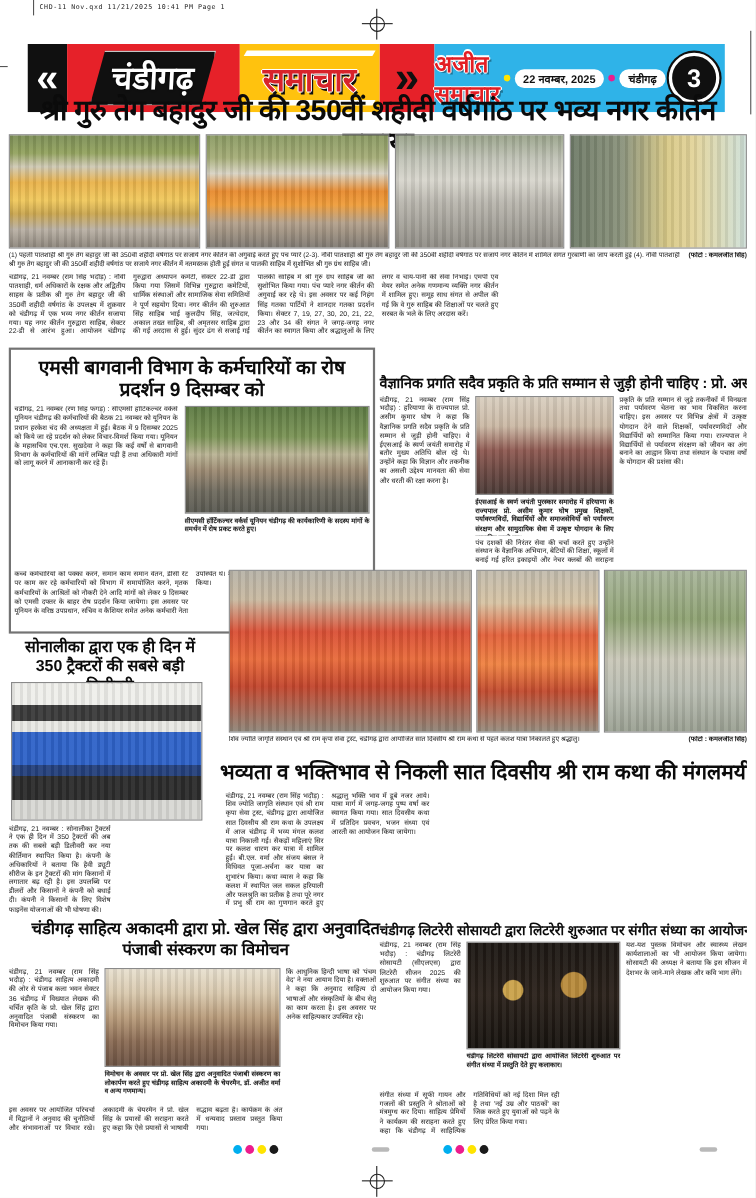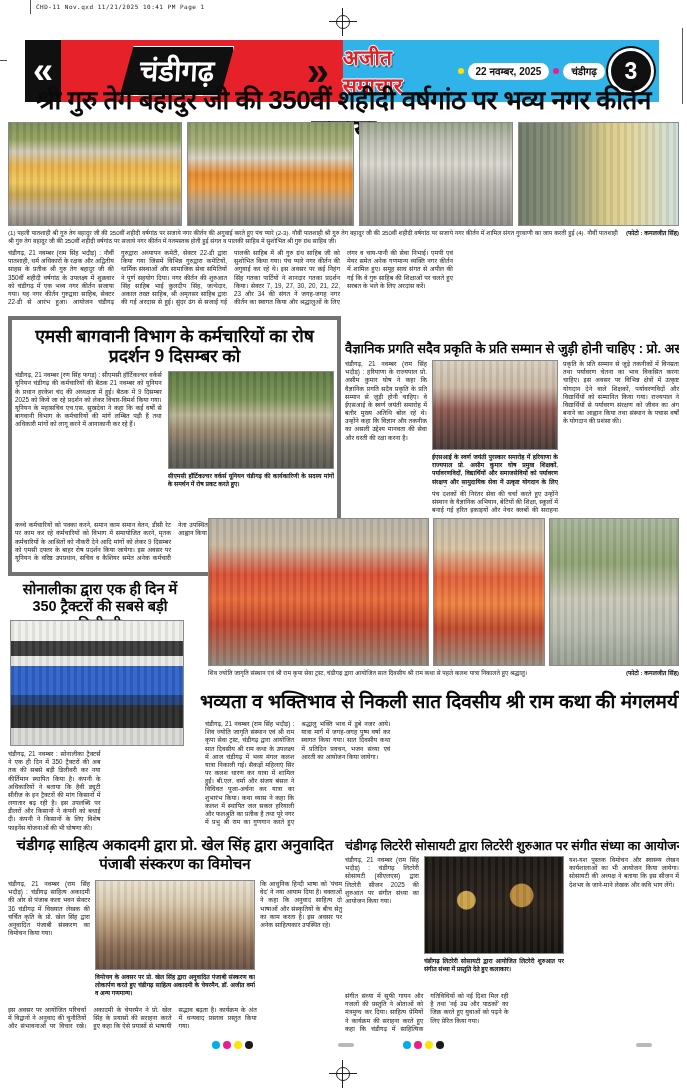--- a/index.html
+++ b/index.html
@@ -69,21 +69,21 @@
   .ph-award{background:linear-gradient(180deg,#d9cfc0 0,#cbb9a5 30%,#8f5a52 55%,#6e4a44 75%,#4a3a36 100%);}
   .ph-tractor{background:linear-gradient(180deg,#efefeb 0 16%,#3a3a3a 16% 28%,#e8e8e4 28% 36%,#2e62c8 36% 60%,#24407c 60% 68%,#2b2b2b 68% 86%,#d8d8d4 86% 100%);}
   .ph-kalash1{background:linear-gradient(180deg,#b7b3a8 0,#c9b9a0 18%,#d94f35 38%,#e86a3a 55%,#c2452c 72%,#8f8679 100%);}
   .ph-kalash2{background:linear-gradient(180deg,#c2bcae 0,#d7c3a3 20%,#e2603a 40%,#ef8241 58%,#c14a2e 75%,#968c7e 100%);}
   .ph-kalash3{background:linear-gradient(180deg,#a9b59b 0,#8fa373 30%,#c9c7b8 55%,#b9bdb2 75%,#9aa092 100%);}
   .ph-book{background:linear-gradient(180deg,#e8e0cf 0,#d9c9ae 25%,#b89b7a 50%,#8a6b54 75%,#6b5243 100%);}
   .ph-music{background:radial-gradient(circle at 30% 45%,#caa24a 0 8%,transparent 9%),
             radial-gradient(circle at 70% 40%,#b88b3c 0 10%,transparent 11%),
             linear-gradient(180deg,#1c1713 0,#2a211a 50%,#16120e 100%);}
 
-  .redbox{border:4px solid #737373;padding:5px 3px 4px;box-sizing:border-box;}
+  .redbox{border:2px solid #737373;padding:5px 3px 4px;box-sizing:border-box;}
   .flexrow{display:flex;gap:6px;}
 </style>
 </head>
 <body>
 
 <div class="page">
 
   <div class="abs slug">CHD-11 Nov.qxd  11/21/2025  10:41 PM  Page 1</div>
   <div class="abs vmark" style="left:30px;top:0;height:14px;"></div>
   <div class="abs hmark" style="left:0;top:60px;width:7px;"></div>
@@ -91,20 +91,23 @@
   <div class="abs crosshair" style="left:333px;top:12px;">
     <span class="ring"></span>
       <span class="lv"></span>
       <span class="lh"></span>
   </div>
 
   <div class="abs masthead">
     <div class="mh-cap">«</div>
     <div class="mh-red">
       <div class="mh-banner">चंडीगढ़</div>
+    </div>
+    <div class="mh-yellow">
+      <div class="mh-word2">समाचार</div>
     </div>
     <div class="mh-chev">»</div>
     <div class="mh-blue">
       <div class="mh-brand">अजीत समाचार</div>
       <div class="mh-meta">
         <span class="dot dot-y"></span>
         <span class="pill">22 नवम्बर, 2025</span>
         <span class="dot dot-m"></span>
         <span class="pill">चंडीगढ़</span>
         <span class="dot dot-y"></span>
@@ -161,21 +164,21 @@
     <div class="photo ph-kalash2" style="flex:24;"></div>
     <div class="photo ph-kalash3" style="flex:28;"></div>
   </div>
   <div class="abs cap" style="left:208px;top:669px;width:471px;height:11px;overflow:hidden;">
     <span class="credit">(फोटो : कमलजीत सिंह)</span>
     <span>शिव ज्योति जागृति संस्थान एवं श्री राम कृपा सेवा ट्रस्ट, चंडीगढ़ द्वारा आयोजित सात दिवसीय श्री राम कथा से पहले कलश यात्रा निकालते हुए श्रद्धालु।</span>
   </div>
   <div class="abs h-sec" style="left:200px;top:688px;width:479px;font-size:19px;white-space:nowrap;overflow:hidden;">भव्यता व भक्तिभाव से निकली सात दिवसीय श्री राम कथा की मंगलमयी कलश यात्रा</div>
   <div class="abs body-txt cols" style="left:205px;top:720px;width:474px;height:112px;column-count:5;">चंडीगढ़, 21 नवम्बर (राम सिंह भदौड़) : शिव ज्योति जागृति संस्थान एवं श्री राम कृपा सेवा ट्रस्ट, चंडीगढ़ द्वारा आयोजित सात दिवसीय श्री राम कथा के उपलक्ष्य में आज चंडीगढ़ में भव्य मंगल कलश यात्रा निकाली गई। सैकड़ों महिलाएं सिर पर कलश धारण कर यात्रा में शामिल हुईं। बी.एल. वर्मा और संजय बंसल ने विधिवत पूजा-अर्चना कर यात्रा का शुभारंभ किया। कथा व्यास ने कहा कि कलश में स्थापित जल सकल हरियाली और फलश्रुति का प्रतीक है तथा पूरे नगर में प्रभु श्री राम का गुणगान करते हुए श्रद्धालु भक्ति भाव में डूबे नजर आये। यात्रा मार्ग में जगह-जगह पुष्प वर्षा कर स्वागत किया गया। सात दिवसीय कथा में प्रतिदिन प्रवचन, भजन संध्या एवं आरती का आयोजन किया जायेगा।</div>
 
-  <div class="abs h-sec" style="left:8px;top:836px;width:334px;font-size:15px;line-height:1.25;">चंडीगढ़ साहित्य अकादमी द्वारा प्रो. खेल सिंह द्वारा अनुवादित पंजाबी संस्करण का विमोचन</div>
+  <div class="abs h-sec" style="left:20px;top:836px;width:334px;font-size:15px;line-height:1.25;">चंडीगढ़ साहित्य अकादमी द्वारा प्रो. खेल सिंह द्वारा अनुवादित पंजाबी संस्करण का विमोचन</div>
   <div class="abs flexrow" style="left:8px;top:880px;width:334px;height:122px;gap:5px;">
     <div class="body-txt" style="flex:0 0 82px;">चंडीगढ़, 21 नवम्बर (राम सिंह भदौड़) : चंडीगढ़ साहित्य अकादमी की ओर से पंजाब कला भवन सेक्टर 36 चंडीगढ़ में विख्यात लेखक की चर्चित कृति के प्रो. खेल सिंह द्वारा अनुवादित पंजाबी संस्करण का विमोचन किया गया।</div>
     <div style="flex:0 0 160px;display:flex;flex-direction:column;gap:3px;">
       <div class="photo ph-book" style="height:88px;"></div>
       <div class="cap cap-b" style="flex:1;overflow:hidden;">विमोचन के अवसर पर प्रो. खेल सिंह द्वारा अनुवादित पंजाबी संस्करण का लोकार्पण करते हुए चंडीगढ़ साहित्य अकादमी के चेयरमैन, डॉ. अजीत वर्मा व अन्य गणमान्य।</div>
     </div>
     <div class="body-txt" style="flex:1;">कि आधुनिक हिन्दी भाषा को 'पंचम वेद' ने नया आयाम दिया है। वक्ताओं ने कहा कि अनुवाद साहित्य दो भाषाओं और संस्कृतियों के बीच सेतु का काम करता है। इस अवसर पर अनेक साहित्यकार उपस्थित रहे।</div>
   </div>
   <div class="abs body-txt cols" style="left:8px;top:1006px;width:334px;height:30px;column-count:4;">इस अवसर पर आयोजित परिचर्चा में विद्वानों ने अनुवाद की चुनौतियों और संभावनाओं पर विचार रखे। अकादमी के चेयरमैन ने प्रो. खेल सिंह के प्रयासों की सराहना करते हुए कहा कि ऐसे प्रयासों से भाषायी सद्भाव बढ़ता है। कार्यक्रम के अंत में धन्यवाद प्रस्ताव प्रस्तुत किया गया।</div>
 

